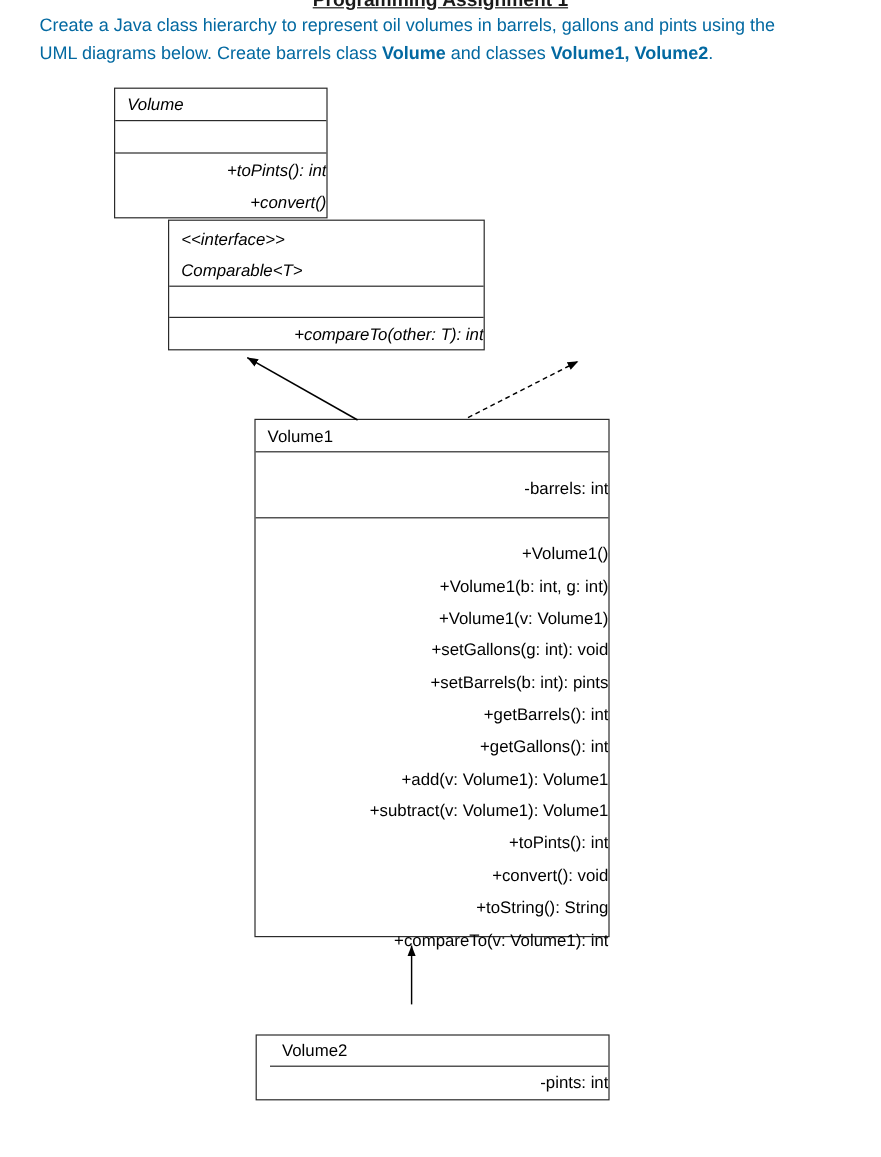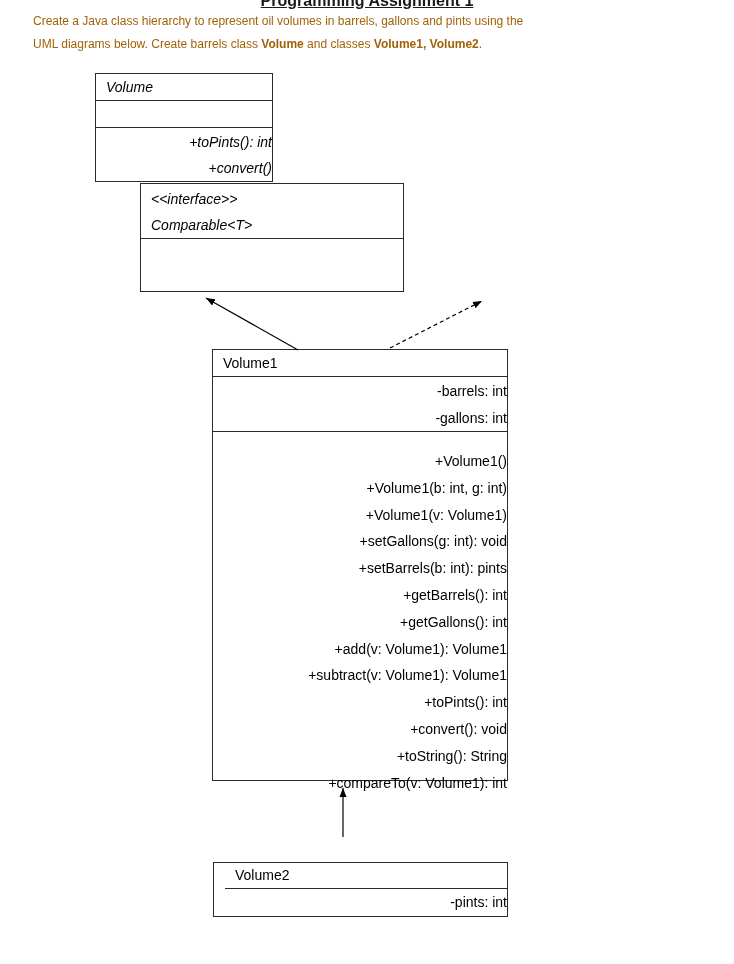--- a/index.html
+++ b/index.html
@@ -7,21 +7,21 @@
     position:relative;width:734px;height:964px;background:#ffffff;
     overflow:hidden;font-family:"Liberation Sans",sans-serif;color:#111;
   }
   .doc-title{
     position:absolute;left:0;top:-7px;width:734px;text-align:center;
     font-size:16px;font-weight:bold;line-height:15px;color:#1a1a1a;
     text-decoration:underline;
   }
   .intro{
     position:absolute;left:33px;top:10px;width:660px;
-    font-size:12px;line-height:23px;color:#a16207;
+    font-size:15px;line-height:23px;color:#0369a1;
   }
   .intro .b{font-weight:bold;}
   .uml-box{
     position:absolute;background:#fff;border:1px solid #2b2b2b;
     box-sizing:border-box;font-size:14px;color:#000;
   }
   .sect{border-top:1px solid #2b2b2b;overflow:hidden;text-align:right;}
   .row{padding-left:10px;white-space:nowrap;}
   .it{font-style:italic;}
   
@@ -31,21 +31,21 @@
   .vol-methods .row{height:26px;line-height:26px;}
   
   .cmp-title{height:52px;padding-top:2px;}
   .cmp-title .row{height:26px;line-height:26px;}
   .cmp-empty{height:25px;}
   .cmp-method{height:27px;}
   .cmp-method .row{height:27px;line-height:27px;}
   
   .v1-title{height:26px;line-height:26px;padding-left:10px;}
   .v1-attrs{height:53px;padding-top:1px;}
-  .v1-attrs .row{height:26.5px;line-height:26.5px;}
+  .v1-attrs .row{height:26.5px;line-height:26.5px;margin-top:16px;}
   .v1-methods{height:350px;padding-top:16px;}
   .v1-methods .row{height:26.8px;line-height:26.8px;}
   
   .v2-title{height:25px;line-height:25px;padding-left:10px;}
   .v2-attrs{height:27px;}
   .v2-attrs .row{height:27px;line-height:27px;}
   .overlay{position:absolute;left:0;top:0;pointer-events:none;}
 </style>
 </head>
 <body>
@@ -67,20 +67,23 @@
         <div class="row it">+convert()</div>
       </div>
   </div>
 
   <div class="uml-box" style="left:140px;top:183px;width:264px;height:109px;">
     <div class="cmp-title">
       <div class="row it">&lt;&lt;interface&gt;&gt;</div>
       <div class="row it">Comparable&lt;T&gt;</div>
     </div>
     <div class="sect cmp-empty"></div>
+    <div class="sect cmp-method">
+        <div class="row it">+compareTo(other: T): int</div>
+      </div>
   </div>
 
   <div class="uml-box" style="left:212px;top:349px;width:296px;height:432px;">
     <div class="v1-title">Volume1</div>
     <div class="sect v1-attrs">
         <div class="row">-barrels: int</div>
         <div class="row">-gallons: int</div>
       </div>
     <div class="sect v1-methods">
         <div class="row">+Volume1()</div>

